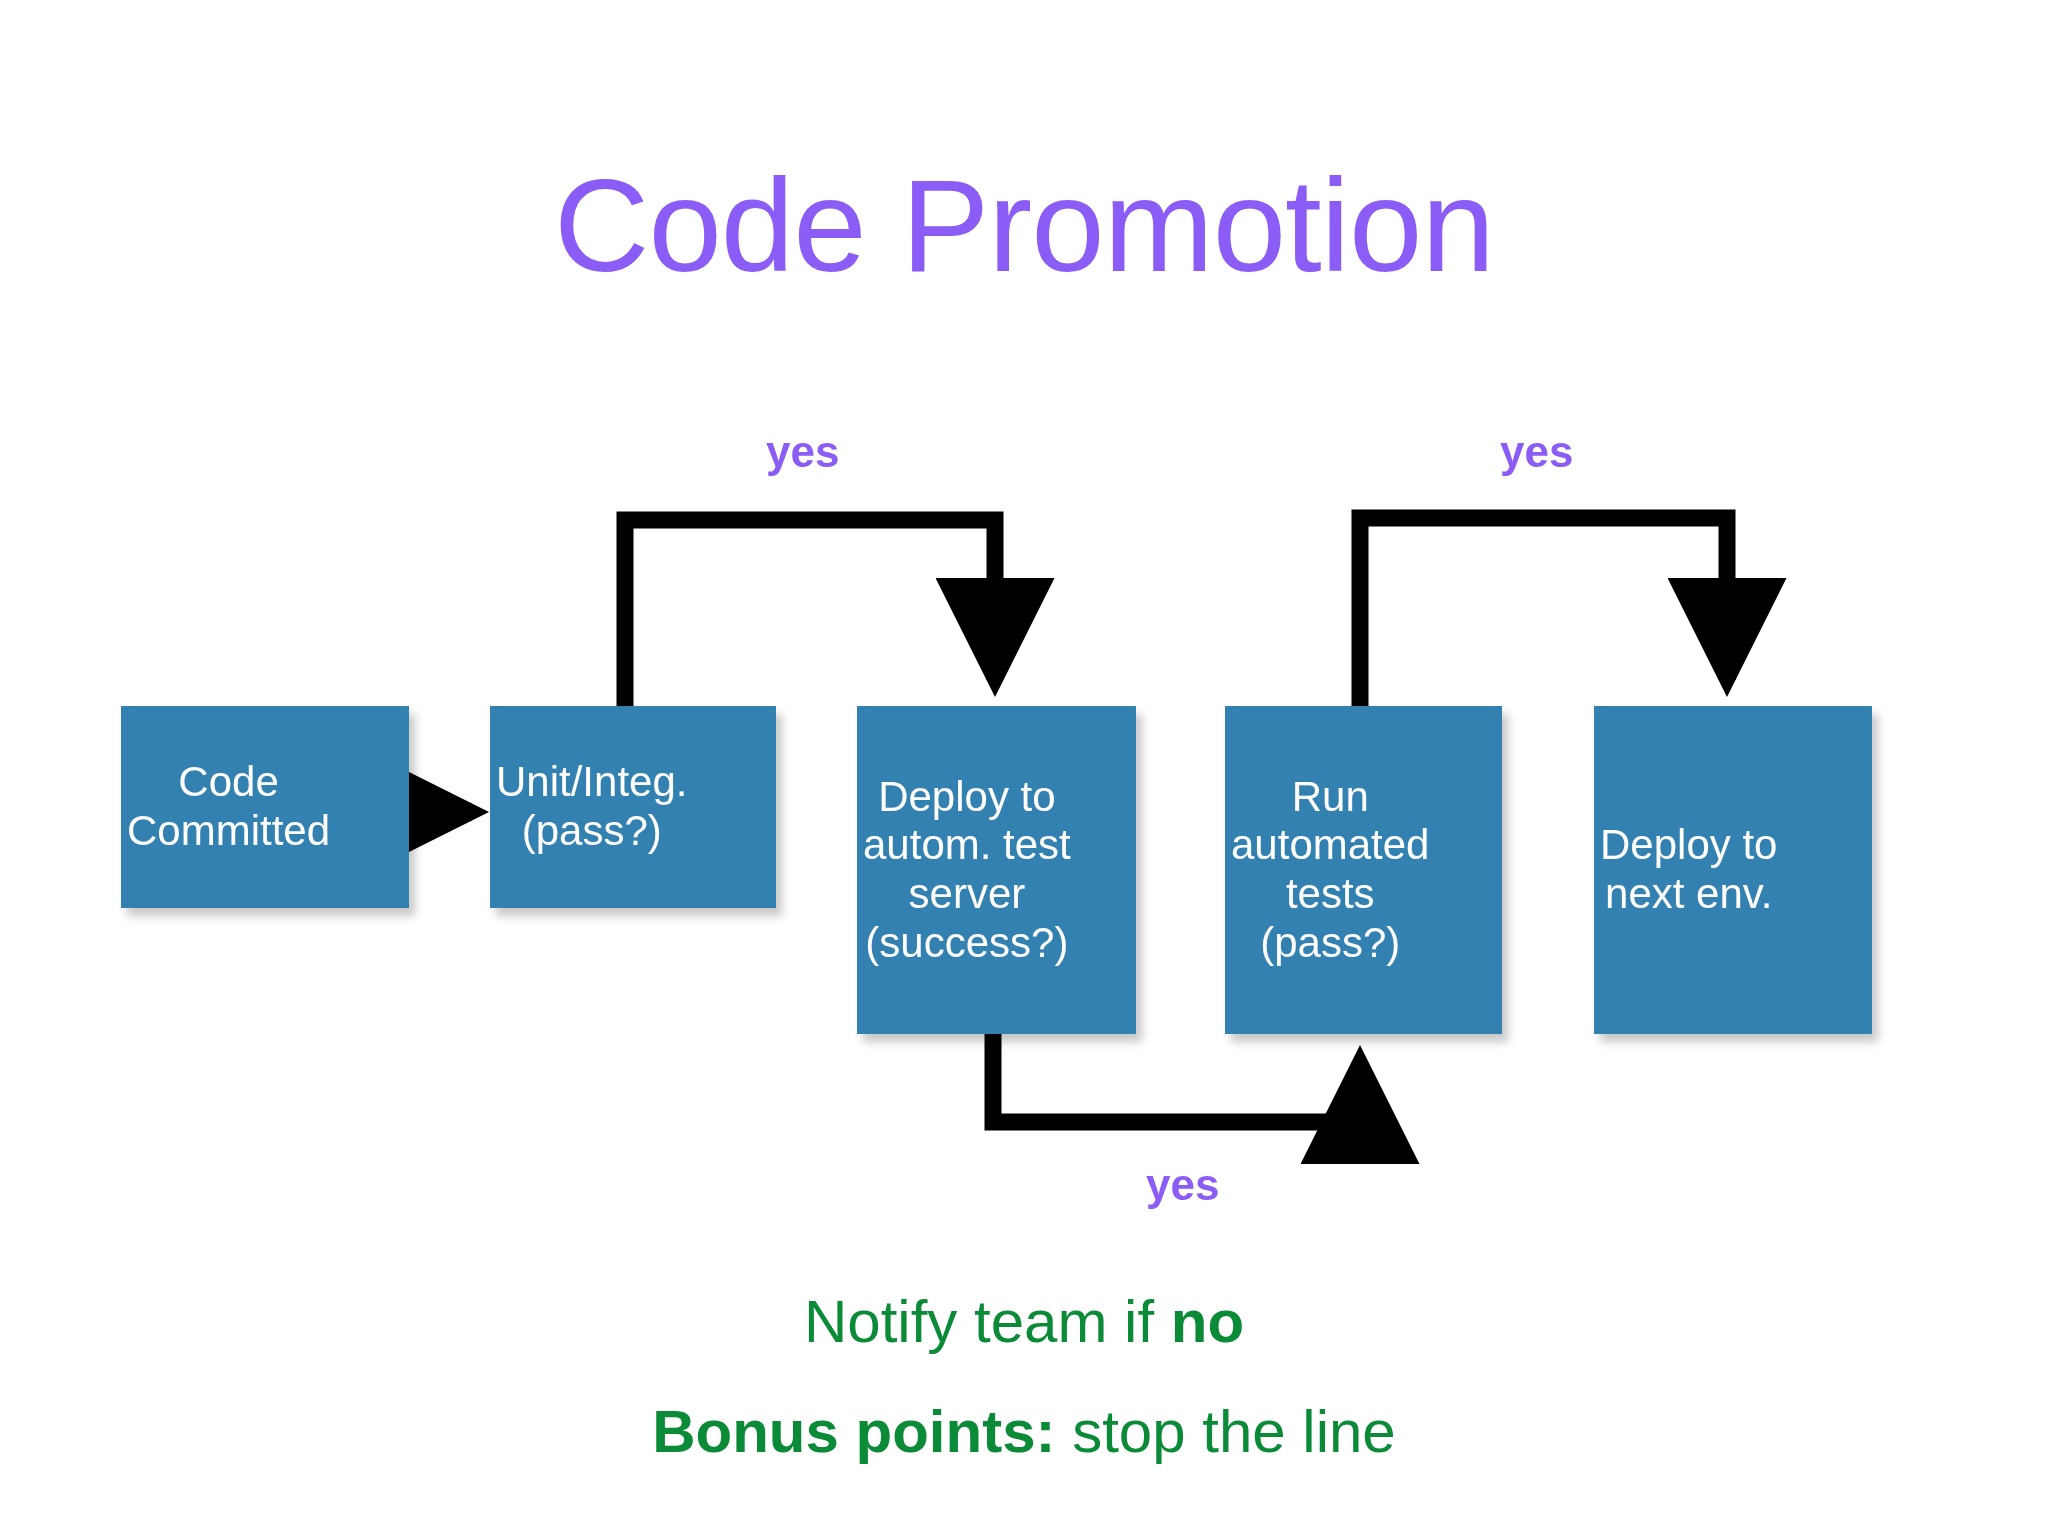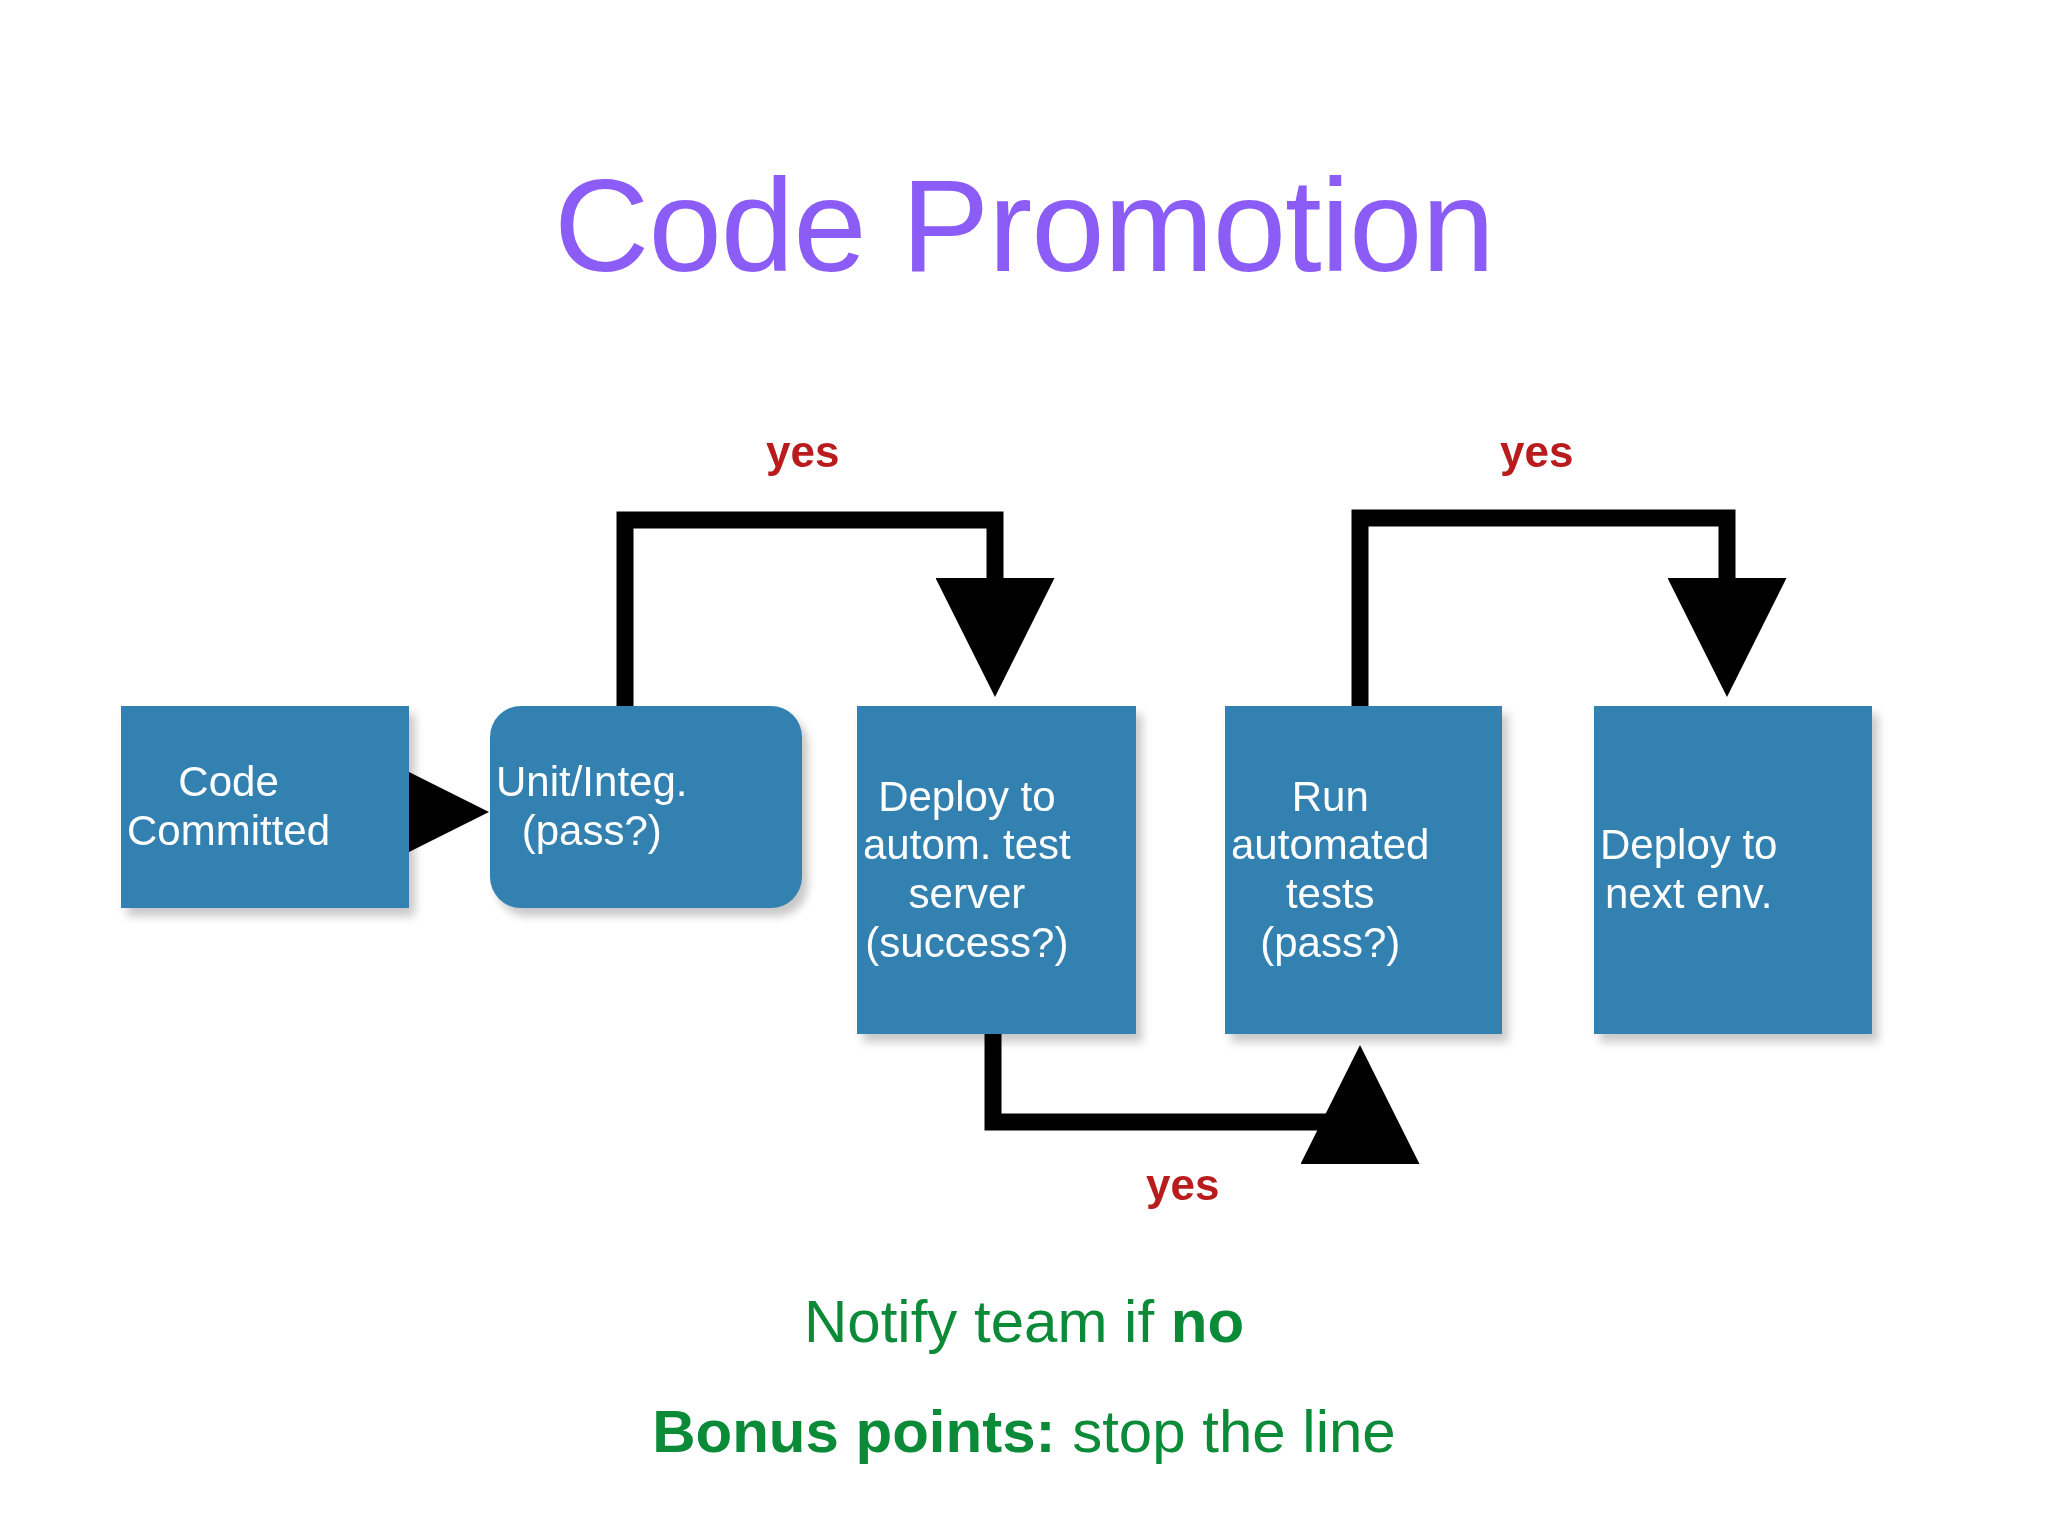--- a/index.html
+++ b/index.html
@@ -50,42 +50,42 @@
     font-size: 42px;
     font-weight: 400;
     line-height: 1.16;
     text-align: center;
     white-space: pre-line;
     padding: 0 6px;
   }
 
   
   #box-code-committed { left: 121px;  top: 706px;  width: 288px; height: 202px; }
-  #box-unit-integ     { left: 490px;  top: 706px;  width: 312px; height: 202px; border-radius: 31px; }
+  #box-unit-integ     { left: 490px;  top: 706px;  width: 286px; height: 202px; }
   #box-deploy-test    { left: 857px;  top: 706px;  width: 279px; height: 328px; }
   #box-run-tests      { left: 1225px; top: 706px;  width: 277px; height: 328px; }
   #box-deploy-next    { left: 1594px; top: 706px;  width: 278px; height: 328px; }
 
   
   #connectors {
     position: absolute;
     left: 0;
     top: 0;
     width: 2048px;
     height: 1536px;
     pointer-events: none;
   }
 
   
   .yes-label {
     position: absolute;
     font-family: "Liberation Sans", sans-serif;
     font-weight: 700;
     font-size: 44px;
-    color: #b91c1c;
+    color: #8b5cf6;
     white-space: nowrap;
   }
   #yes-label-1 { left: 766px;  top: 427px;  }
   #yes-label-2 { left: 1500px; top: 427px;  }
   #yes-label-3 { left: 1146px; top: 1160px; }
 
   
   .note-line {
     position: absolute;
     width: 2048px;

